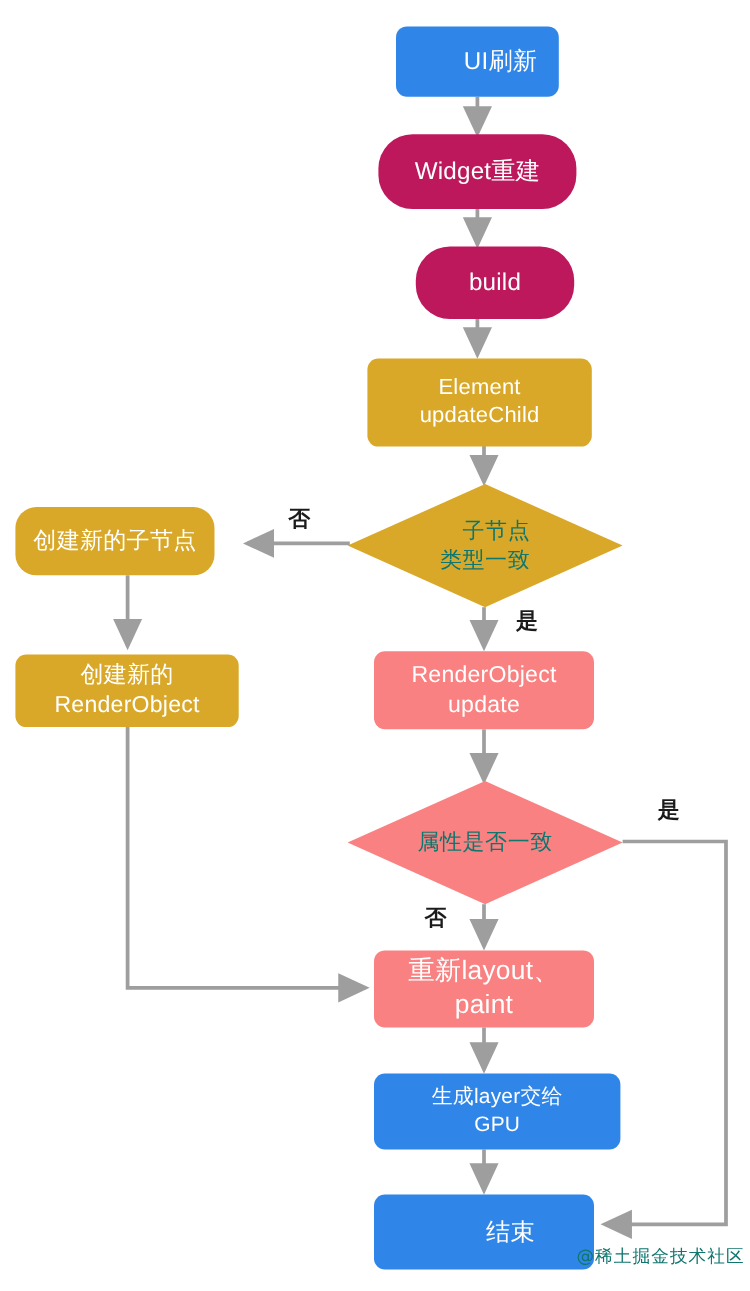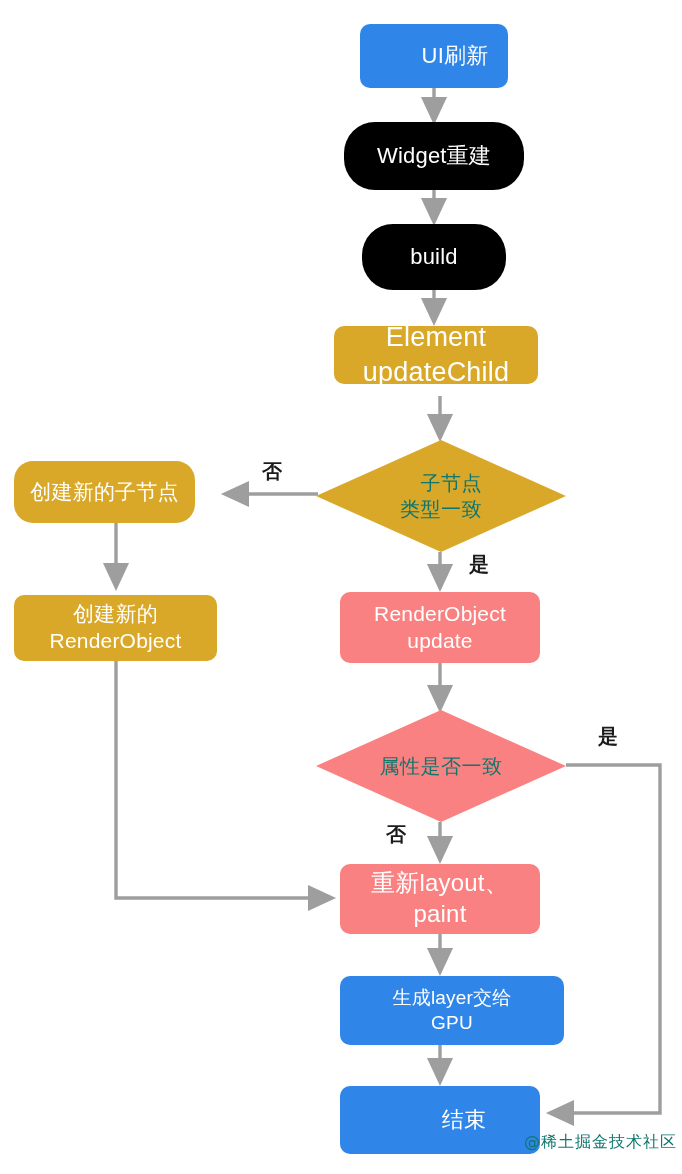--- a/index.html
+++ b/index.html
@@ -34,21 +34,21 @@
     font-weight: 400;
     line-height: 1.28;
     box-sizing: border-box;
     white-space: pre-line;
     letter-spacing: 0.2px;
   }
   .rbox {
     border-radius: 10px;
   }
   .blue   { background: #2f86e8; }
-  .teal   { background: #000000; border-radius: 31px; }
+  .teal   { background: #be185d; border-radius: 31px; }
   .gold   { background: #d9a828; }
   .pink   { background: #fa8181; }
 
   .diamond-wrap {
     position: absolute;
   }
   .diamond-shape {
     position: absolute;
     left: 0; top: 0;
     width: 100%;
@@ -124,23 +124,23 @@
       <line x1="440" y1="934" x2="440" y2="972" marker-end="url(#arrowhead)"></line>
 
       <line x1="440" y1="1045" x2="440" y2="1082" marker-end="url(#arrowhead)"></line>
     </g>
   </svg>
 
   <div class="node rbox blue" style="left:360px; top:24px; width:148px; height:64px; font-size:22px;padding-left:42px;">UI刷新</div>
 
   <div class="node rbox teal" style="left:344px; top:122px; width:180px; height:68px; font-size:22px;">Widget重建</div>
 
-  <div class="node rbox teal" style="left:362px; top:224px; width:144px; height:66px; font-size:22px;">build</div>
+  <div class="node rbox teal" style="left:378px; top:224px; width:144px; height:66px; font-size:22px;">build</div>
 
-  <div class="node rbox gold" style="left:334px; top:326px; width:204px; height:58px; font-size:27px;">Element
+  <div class="node rbox gold" style="left:334px; top:326px; width:204px; height:80px; font-size:20px;">Element
 updateChild</div>
 
   <div class="diamond-wrap" style="left:316px; top:440px; width:250px; height:112px;">
     <svg class="diamond-shape" viewBox="0 0 250 112" preserveAspectRatio="none">
       <polygon points="125,0 250,56 125,112 0,56" fill="#d9a828"></polygon>
     </svg>
     <div class="diamond-label" style="font-size:20px;">子节点
 类型一致</div>
   </div>
 

